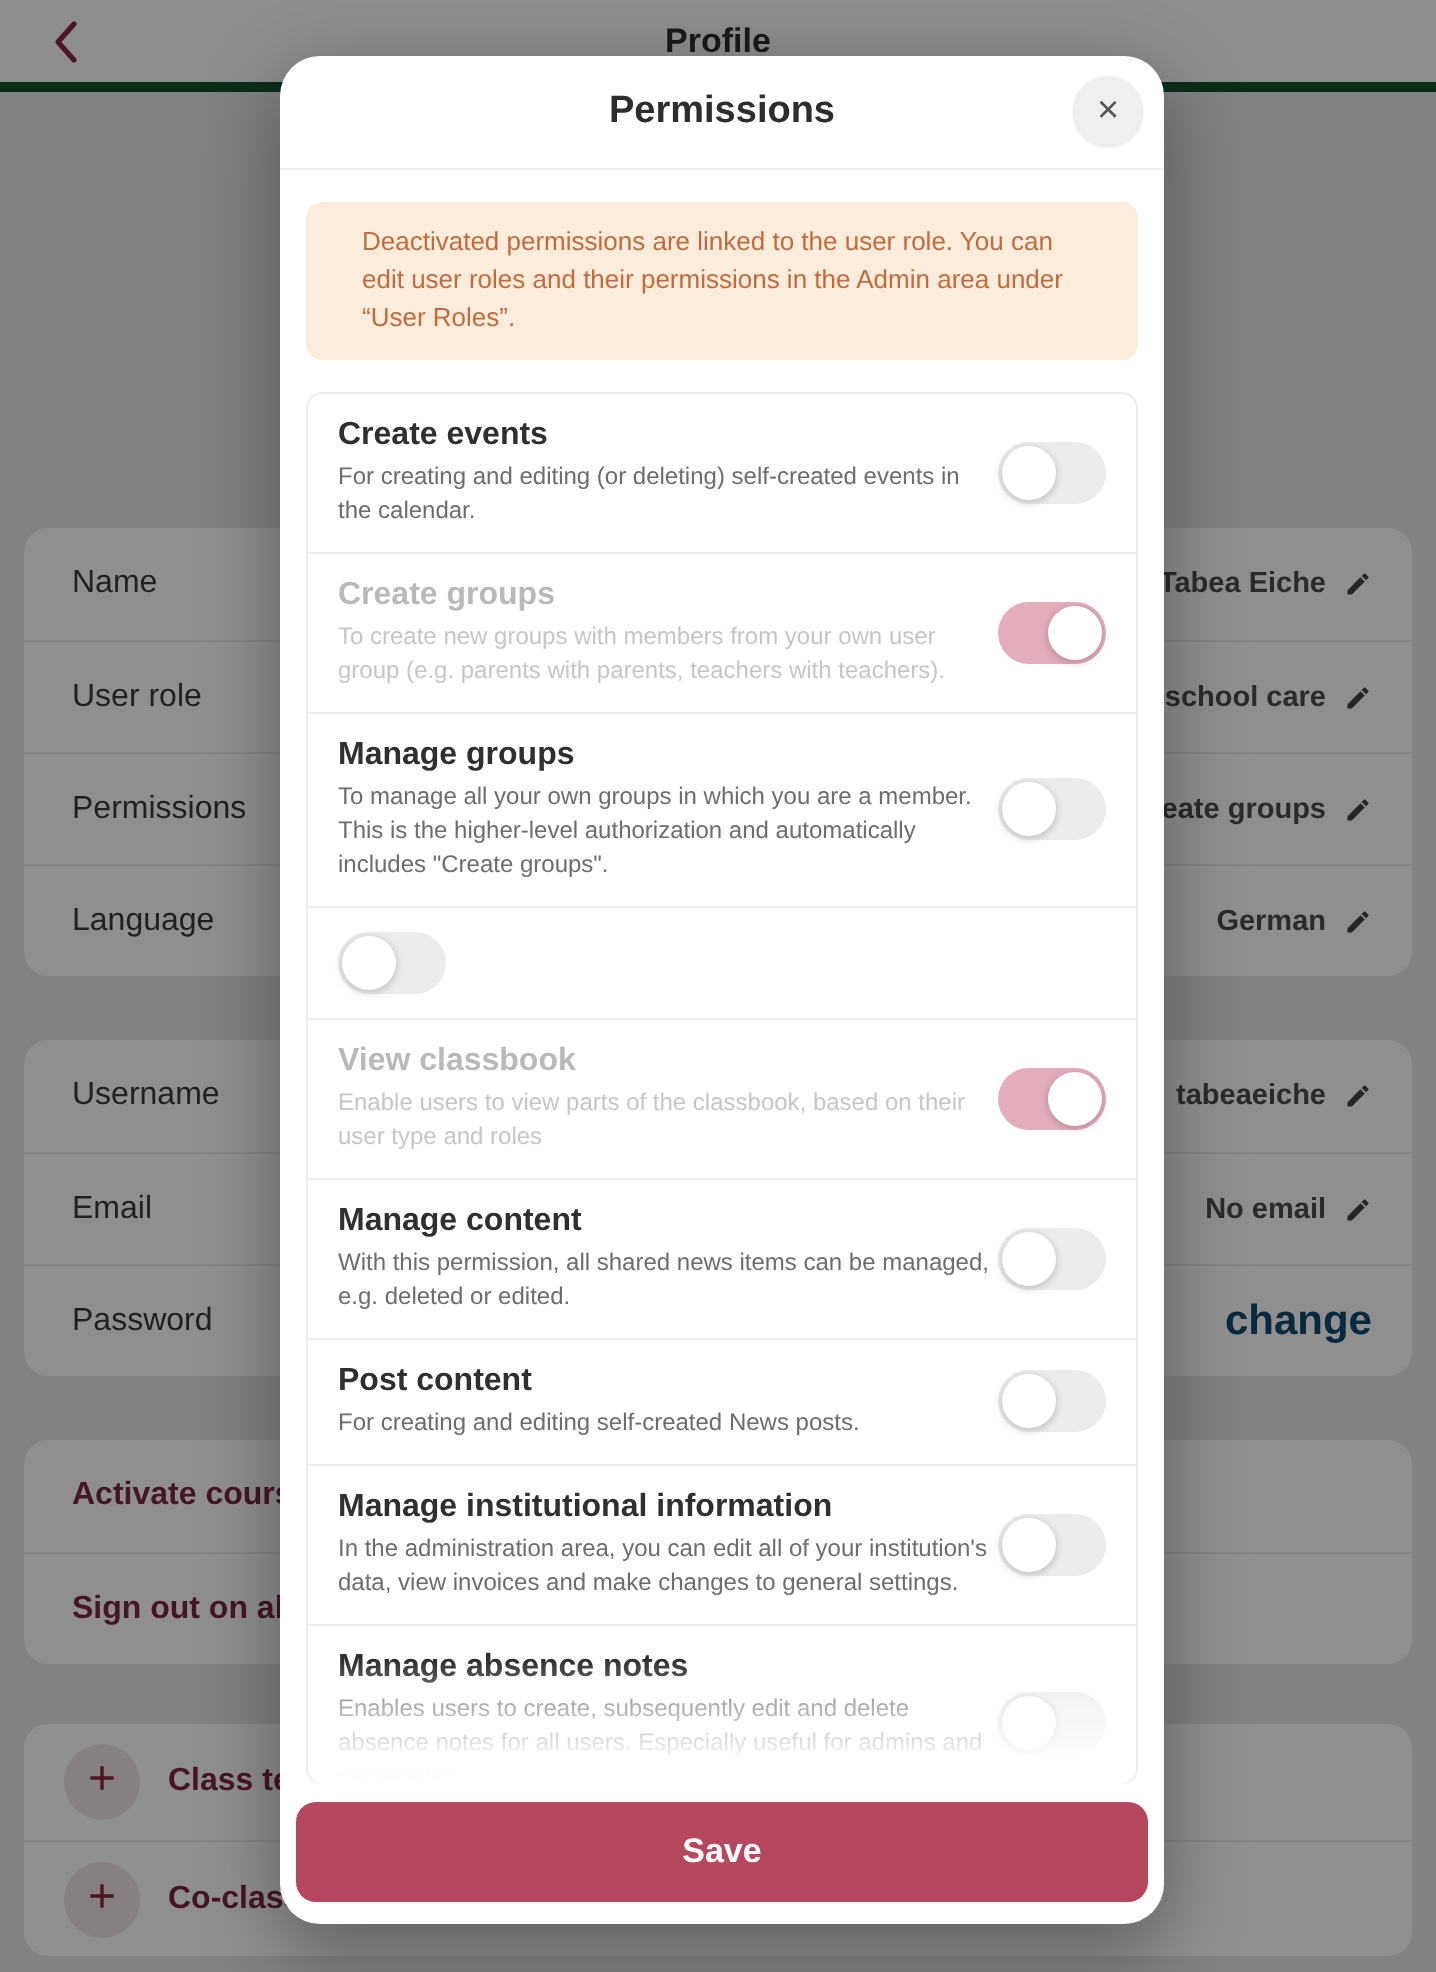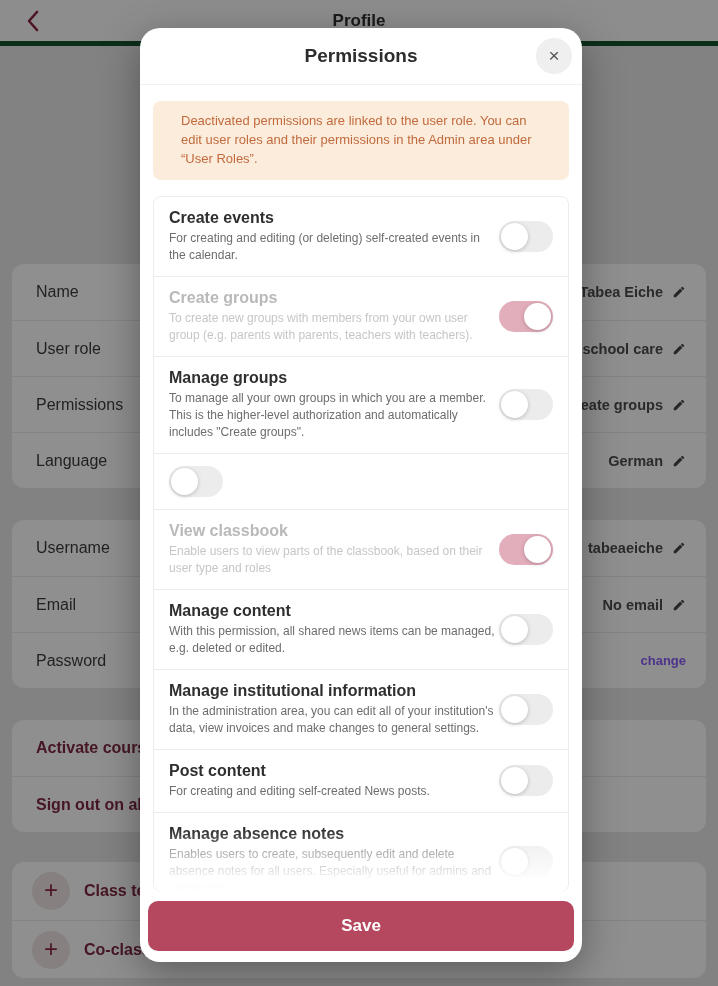--- a/index.html
+++ b/index.html
@@ -28,21 +28,21 @@
   .card1 { margin-top:218px; }
   .field-row {
     height:56px; display:flex; align-items:center; justify-content:space-between;
     padding:0 20px 0 24px;
   }
   .field-row + .field-row { border-top:1px solid #ececec; }
   .field-label { font-size:16px; color:#3c3c3c; }
   .field-value { font-size:14.5px; color:#4d4d4d; display:flex; align-items:center; gap:9px;font-weight:bold; }
   .pencil { width:14px; height:14px; display:inline-block; }
   .pencil svg { display:block; }
-  .link-value { color:#8b5cf6; font-size:13px;text-align:center; }
+  .link-value { color:#0c4a6e; font-size:21px;text-align:center; }
   .action-row {
     height:56px; display:flex; align-items:center; padding:0 24px;
     font-size:16px; font-weight:bold; color:#7e2841; cursor:pointer;
   }
   .action-row + .action-row { border-top:1px solid #ececec; }
   .team-row {
     height:58px; display:flex; align-items:center; gap:14px; padding:0 20px;
     font-size:16px; font-weight:bold; color:#7e2841; cursor:pointer;
   }
   .team-row + .team-row { border-top:1px solid #ececec; }
@@ -285,38 +285,38 @@
     <div class="perm-text">
       <div class="perm-title">Manage content</div>
       <div class="perm-desc">With this permission, all shared news items can be managed, e.g. deleted or edited.</div>
     </div>
     <div class="toggle">
       <div class="knob"></div>
     </div>
   </div>
           <div class="perm-row">
     <div class="perm-text">
+      <div class="perm-title">Post content</div>
+      <div class="perm-desc">For creating and editing self-created News posts.</div>
+    </div>
+    <div class="toggle">
+      <div class="knob"></div>
+    </div>
+  </div>
+          <div class="perm-row">
+    <div class="perm-text">
       <div class="perm-title">Manage institutional information</div>
       <div class="perm-desc">In the administration area, you can edit all of your institution's data, view invoices and make changes to general settings.</div>
     </div>
     <div class="toggle">
       <div class="knob"></div>
     </div>
   </div>
           <div class="perm-row">
     <div class="perm-text">
-      <div class="perm-title">Post content</div>
-      <div class="perm-desc">For creating and editing self-created News posts.</div>
-    </div>
-    <div class="toggle">
-      <div class="knob"></div>
-    </div>
-  </div>
-          <div class="perm-row">
-    <div class="perm-text">
       <div class="perm-title">Manage absence notes</div>
       <div class="perm-desc">Enables users to create, subsequently edit and delete absence notes for all users. Especially useful for admins and secretaries.</div>
     </div>
     <div class="toggle">
       <div class="knob"></div>
     </div>
   </div>
         </div>
       <div class="fade"></div>
     </div>

